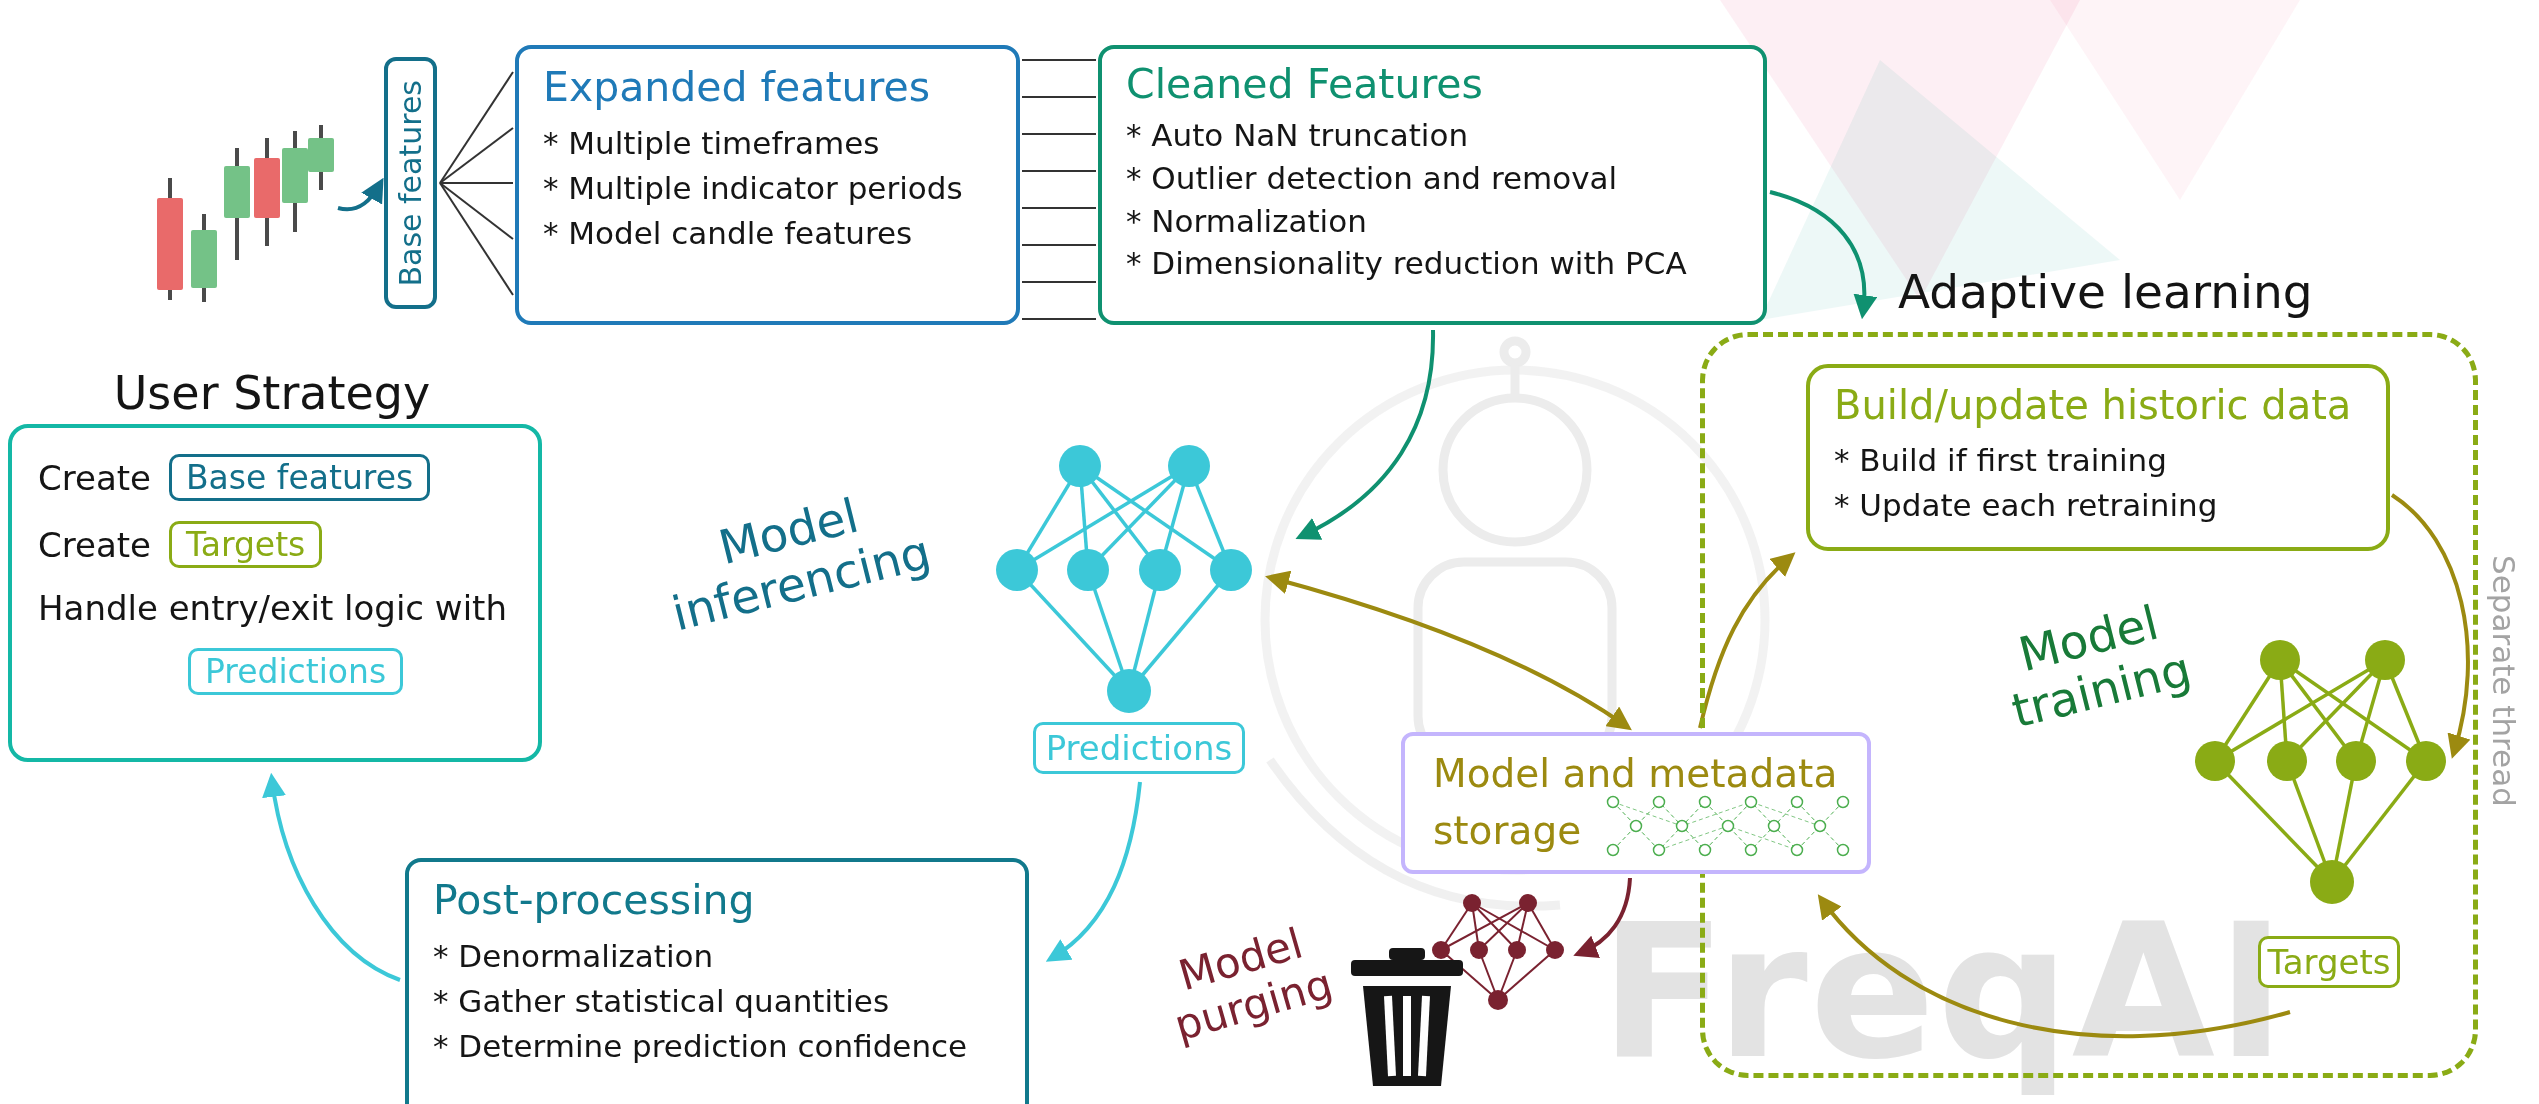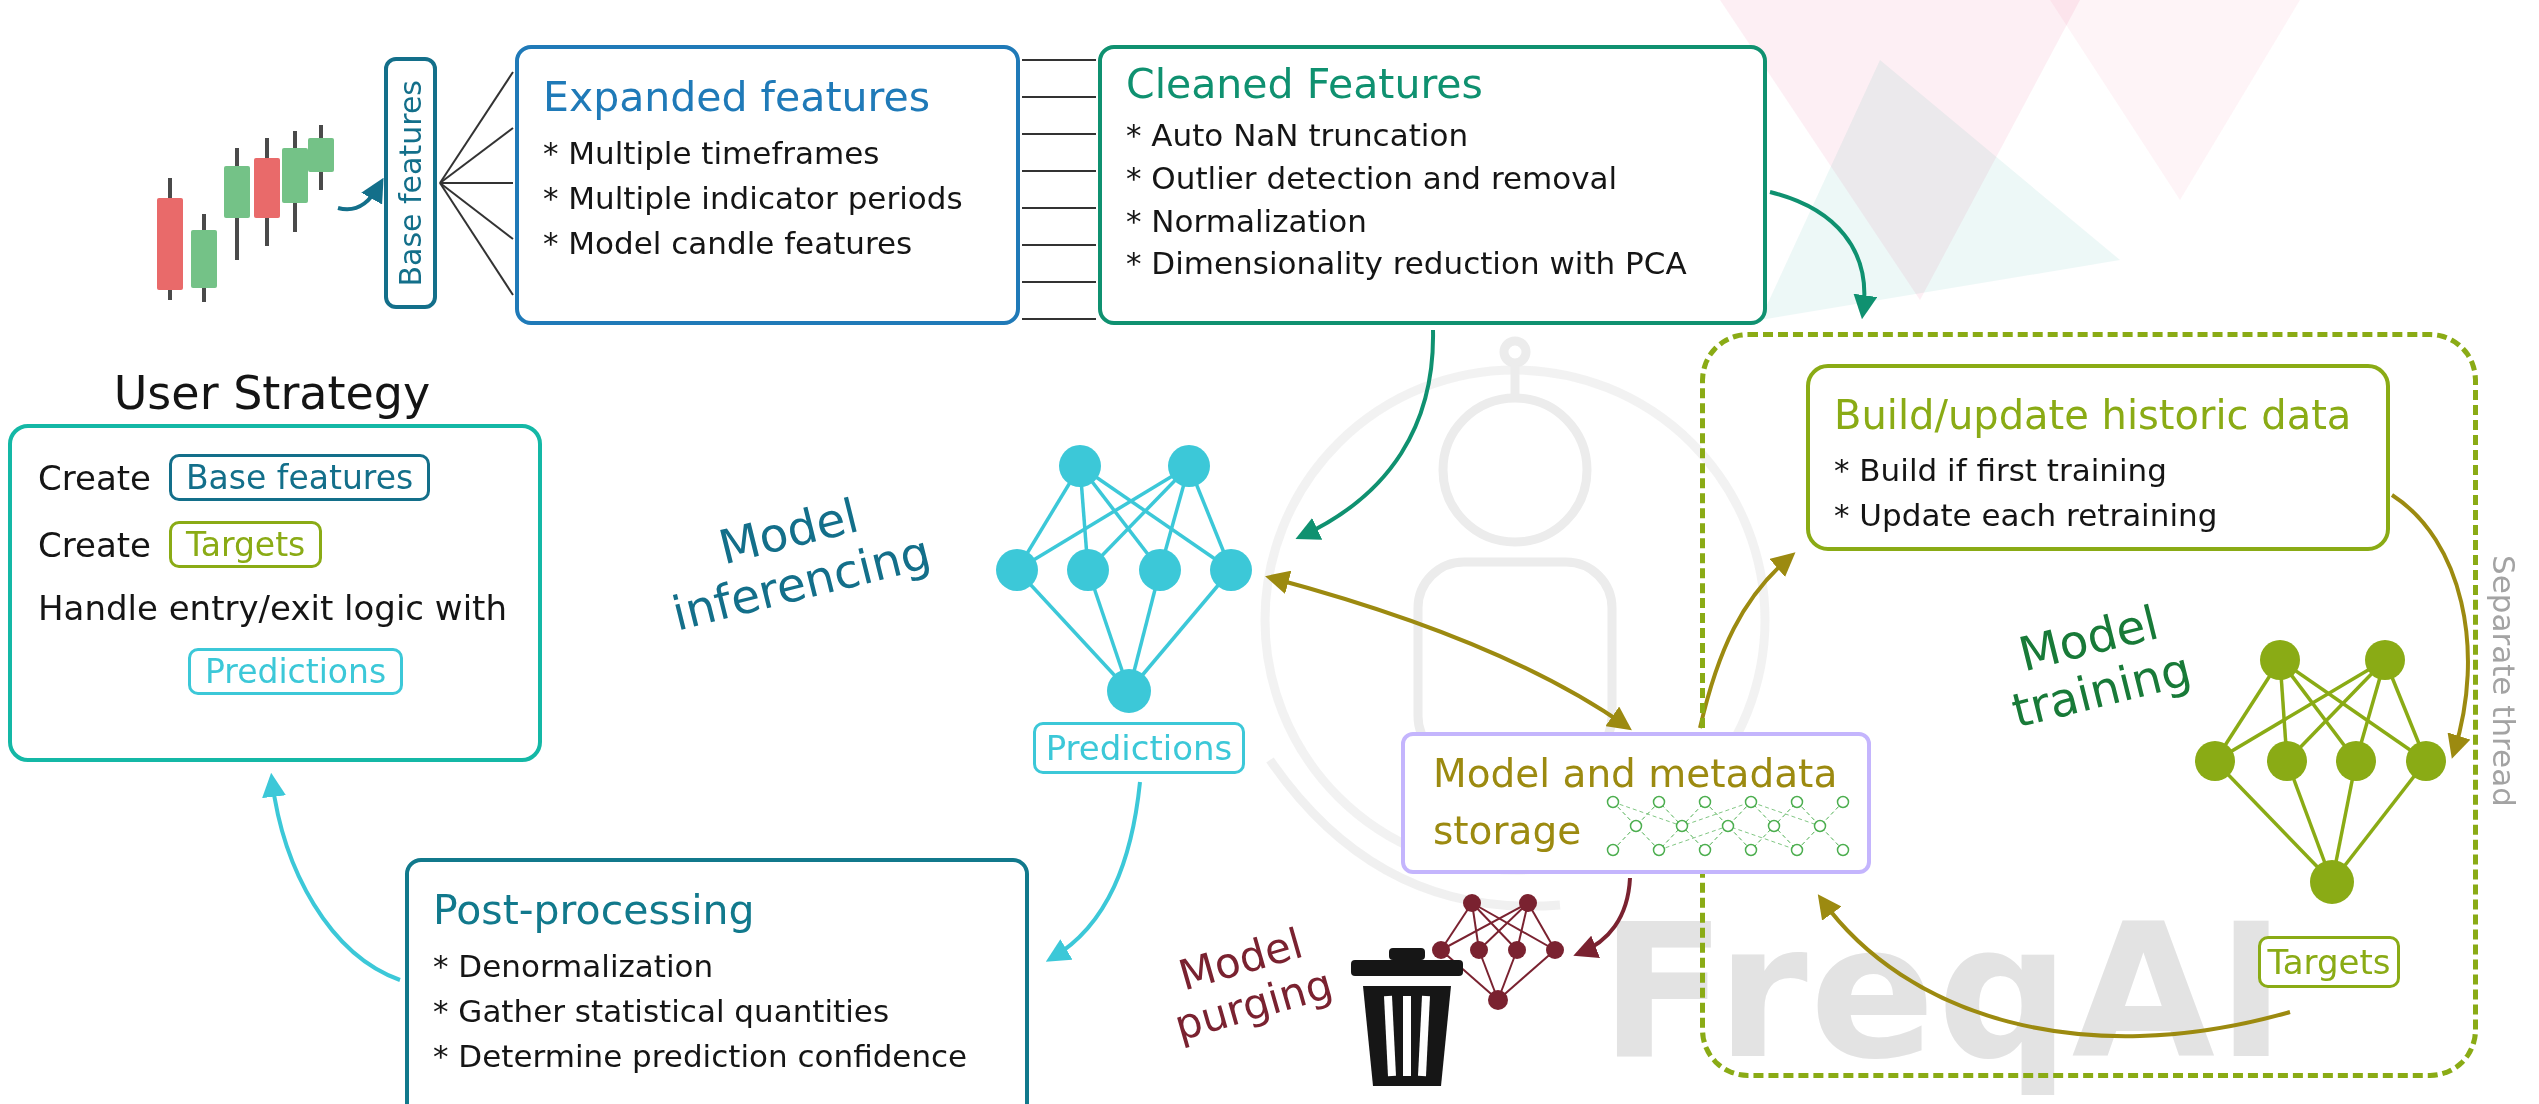--- a/index.html
+++ b/index.html
@@ -2,21 +2,21 @@
 <html><head>
 <meta charset="utf-8">
 <style>
   * { box-sizing: border-box; }
   body { margin: 0; background: #ffffff; font-family: "DejaVu Sans", sans-serif; }
   #canvas { position: relative; width: 2539px; height: 1104px; background: #fff; overflow: hidden; }
 
   svg#art { position: absolute; left: 0; top: 0; z-index: 0; }
 
   
-  .box { position: absolute; z-index: 2; background: #fff; border-radius: 16px; padding: 22px 24px; }
+  .box { position: absolute; z-index: 2; background: #fff; border-radius: 16px; padding: 12px 24px; }
   .box .title { font-size: 41px; margin: 2px 0 10px 0; white-space: nowrap; }
   .box .item { font-size: 31px; color: #151515; line-height: 1.45; white-space: nowrap; }
 
   #expanded-box { left: 515px; top: 45px; width: 505px; height: 280px; border: 4px solid #1f7ab8; }
   #expanded-box .title { color: #1f7ab8; }
 
   #cleaned-box { left: 1098px; top: 45px; width: 669px; height: 280px; border: 4px solid #0f9170; padding-top: 9px; }
   #cleaned-box .title { color: #0f9170; margin-bottom: 6px; }
   #cleaned-box .item { line-height: 1.38; }
 
@@ -236,20 +236,21 @@
         <line x1="1426" y1="996" x2="1422" y2="1076"></line>
       </g>
     </g>
   </svg>
 
   <div id="dashed-box"></div>
 
 
   <div class="heading" id="user-heading">User Strategy</div>
 
+  <div class="heading" id="adaptive-heading">Adaptive learning</div>
 
   <div class="gray-label" id="separate-thread">Separate thread</div>
 
   <div id="base-box">
     <span>Base features</span>
   </div>
 
   <div class="box" id="expanded-box">
     <div class="title">Expanded features</div>
     <div class="item">* Multiple timeframes</div>

